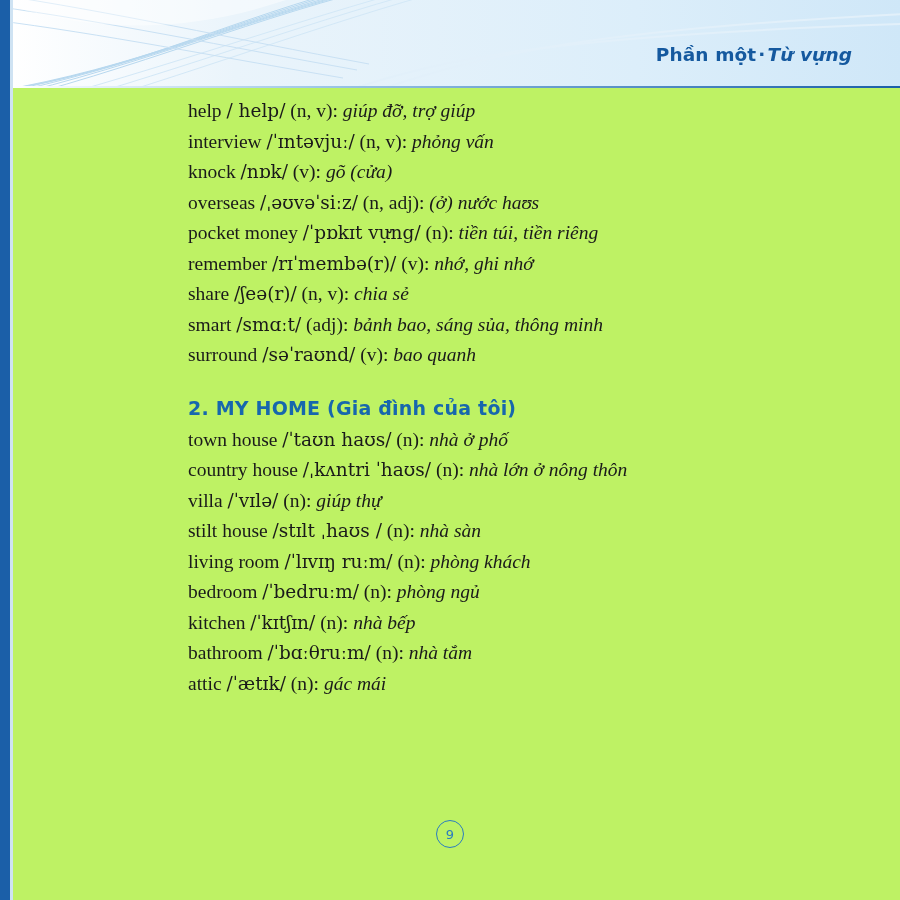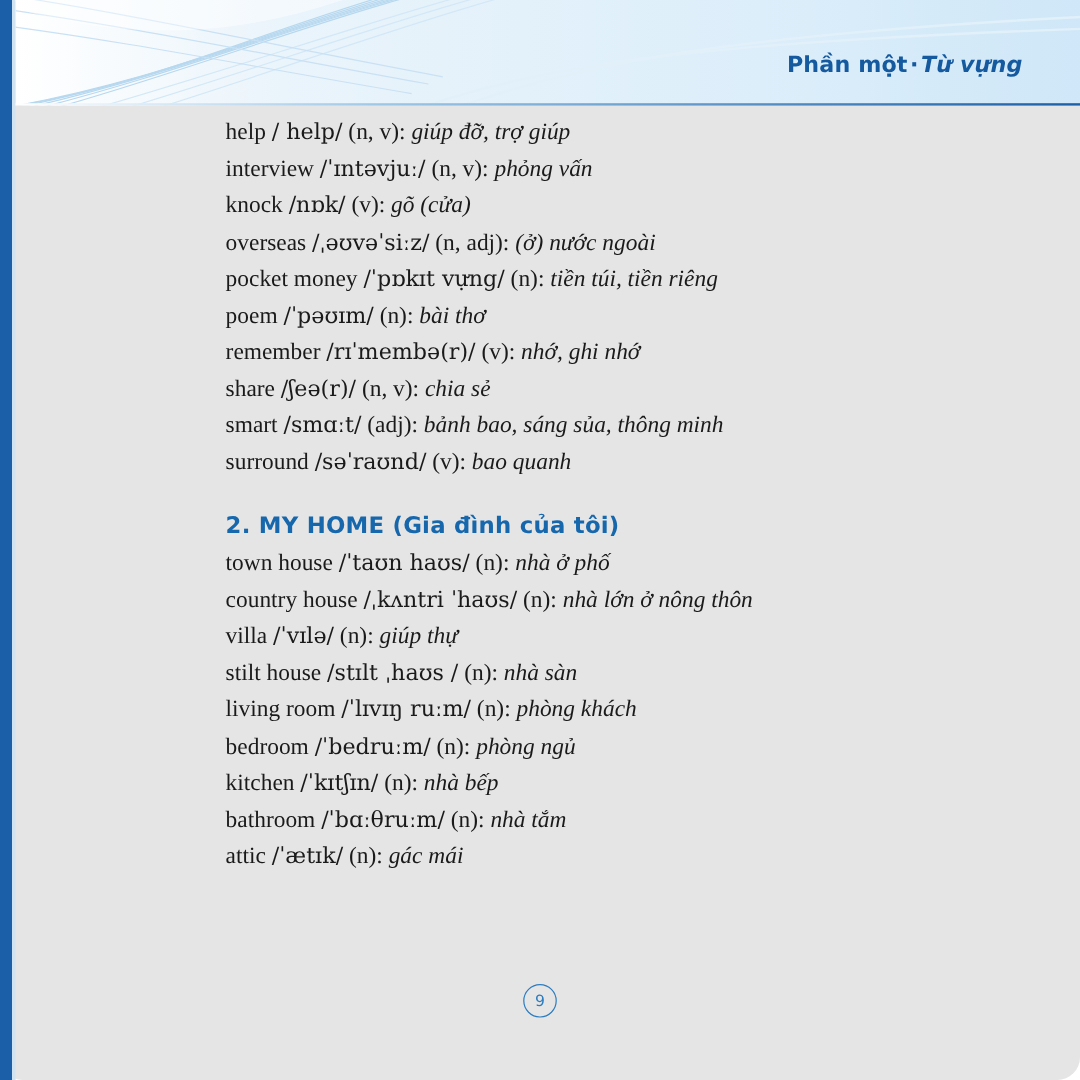--- a/index.html
+++ b/index.html
@@ -12,22 +12,21 @@
     background: #ffffff;
     font-family: "Liberation Serif", serif;
     overflow: hidden;
     position: relative;
   }
 
   
   .page {
     position: absolute;
     inset: 0;
-    background: #e5e5e5;
-    border-radius: 19px;
+    background: #bef264;
   }
   .left-bar {
     position: absolute;
     left: 0;
     top: 0;
     bottom: 0;
     width: 10px;
     background: #1b5fa8;
   }
   .left-bar-inner {
@@ -190,36 +189,30 @@
       <span>knock</span>
       <span class="ipa">/nɒk/</span>
       <span>(v):</span>
       <span class="gloss">gõ (cửa)</span>
     </p>
 
     <p class="entry">
       <span>overseas</span>
       <span class="ipa">/ˌəʊvəˈsiːz/</span>
       <span>(n, adj):</span>
-      <span class="gloss">(ở) nước ngoài</span>
+      <span class="gloss">(ở) nước haʊs</span>
     </p>
 
     <p class="entry">
       <span>pocket  money</span>
       <span class="ipa">/ˈpɒkɪt  vựng/</span>
       <span>(n):</span>
       <span class="gloss">tiền túi, tiền riêng</span>
     </p>
 
-    <p class="entry">
-      <span>poem</span>
-      <span class="ipa">/ˈpəʊɪm/</span>
-      <span>(n):</span>
-      <span class="gloss">bài thơ</span>
-    </p>
 
     <p class="entry">
       <span>remember</span>
       <span class="ipa">/rɪˈmembə(r)/</span>
       <span>(v):</span>
       <span class="gloss">nhớ, ghi nhớ</span>
     </p>
 
     <p class="entry">
       <span>share</span>

